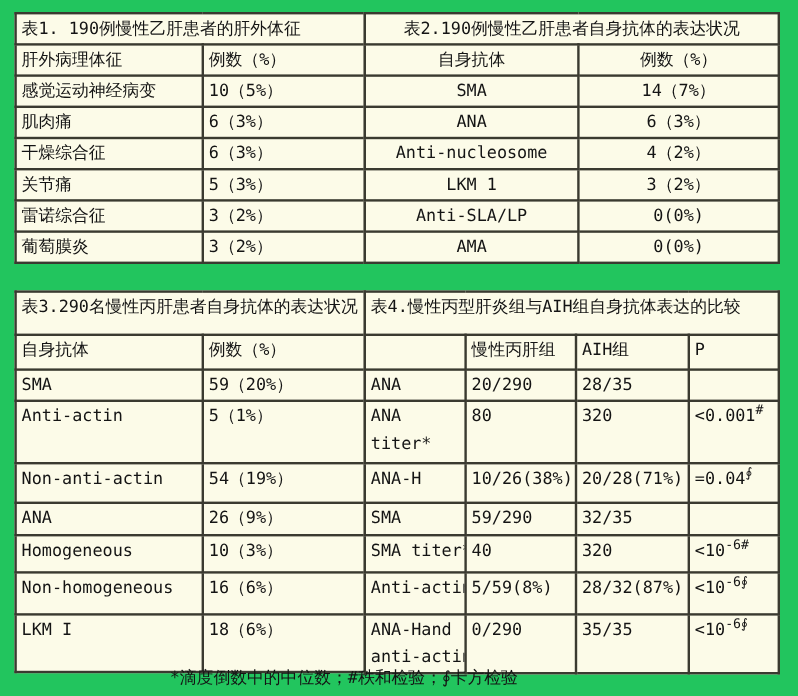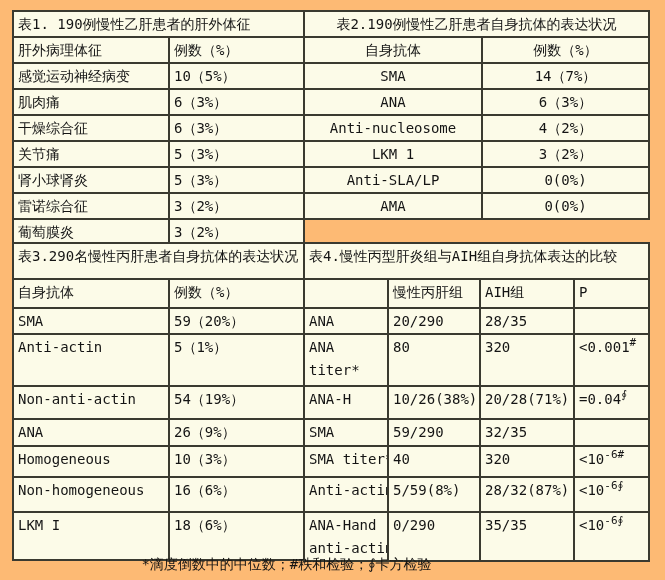--- a/index.html
+++ b/index.html
@@ -1,21 +1,21 @@
 <!DOCTYPE html>
 <html><head>
 <meta charset="utf-8">
 <style>
   html,body{margin:0;padding:0;}
   body{
     width:665px;height:580px;
     background:#f2f0df;
     font-family:"DejaVu Sans Mono","DejaVu Sans",monospace;
   }
-  .page{position:relative;width:665px;height:580px;background:#fdba74;overflow:hidden;}
+  .page{position:relative;width:665px;height:580px;background:#22c55e;overflow:hidden;}
   table{
     border-collapse:collapse;table-layout:fixed;
     position:absolute;background:#fcfbe8;
     border:2px solid #3a3a30;
   }
   td{
     border:2px solid #3a3a30;
     padding:1px 4px 0 4px;
     font-size:14px;color:#141414;
     vertical-align:top;line-height:23px;
@@ -71,24 +71,20 @@
     </tr>
     <tr>
       <td>干燥综合征</td>
       <td>6（3%）</td>
     </tr>
     <tr>
       <td>关节痛</td>
       <td>5（3%）</td>
     </tr>
     <tr>
-      <td>肾小球肾炎</td>
-      <td>5（3%）</td>
-    </tr>
-    <tr>
       <td>雷诺综合征</td>
       <td>3（2%）</td>
     </tr>
     <tr>
       <td>葡萄膜炎</td>
       <td>3（2%）</td>
     </tr>
   </tbody>
     </table>
 

